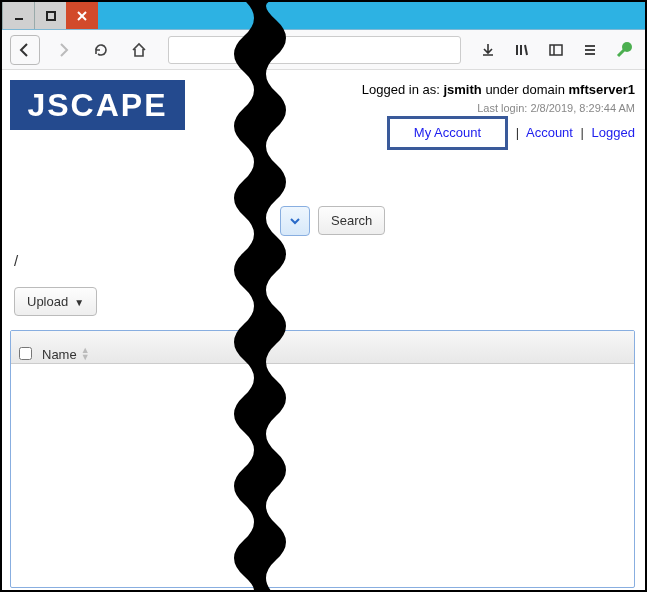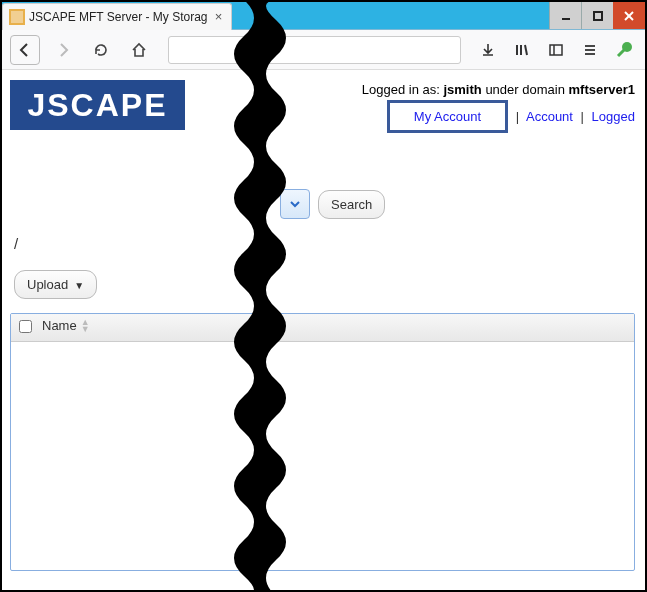--- a/index.html
+++ b/index.html
@@ -153,21 +153,21 @@
     border: 1px solid #88aee0;
     border-radius: 4px;
     background: linear-gradient(#eef6fe, #d7e8f9);
     display:flex;align-items:center;justify-content:center;
     color: #2a6ac7;
     cursor: pointer;
   }
   .btn {
     padding: 6px 12px;
     border: 1px solid #bbb;
-    border-radius: 11px;
+    border-radius: 4px;
     background: linear-gradient(#fdfdfd, #eee);
     cursor: pointer;
     font-size: 13px;
     color: #333;
   }
   .breadcrumb {
     margin-top: 16px;
     font-size: 15px;
     color: #333;
     padding-left: 4px;
@@ -185,22 +185,22 @@
     border: 1px solid #88aee0;
     border-radius: 2px;
     height: 258px;
     overflow: hidden;
   }
   .thead {
     background: linear-gradient(#f7f7f7, #e8e8e8);
     border-bottom: 1px solid #ccc;
     height: 28px;
     display: flex;
-    align-items: flex-end;
-    padding: 8px 8px;
+    align-items: flex-start;
+    padding: 16px 8px;
     gap: 10px;
   }
   .th-checkbox { }
   .th-name { font-size: 13px; color: #333; display:flex; align-items:center; gap:4px;}
   .sort-icons { color:#bbb; font-size:9px; line-height:7px; display:flex; flex-direction:column;}
 
   
   .torn {
     position: absolute;
     left: 222px;
@@ -208,30 +208,20 @@
     width: 72px;
     height: 596px;
     z-index: 50;
     pointer-events: none;
   }
 </style>
 </head>
 <body>
 
 <div class="titlebar">
-  <div class="tab">
-    <span class="favicon">
-      <svg viewBox="0 0 16 16">
-          <rect width="16" height="16" fill="#e8b04a"></rect>
-          <rect x="2" y="2" width="12" height="12" fill="#fff" opacity="0.4"></rect>
-        </svg>
-    </span>
-    <span class="tab-title">JSCAPE MFT Server - My Storag</span>
-    <span class="tab-close">×</span>
-  </div>
   <div class="winbtns">
     <div class="winbtn min">
       <svg viewBox="0 0 12 12">
           <line x1="2" y1="9" x2="10" y2="9" stroke="#222" stroke-width="2"></line>
         </svg>
     </div>
     <div class="winbtn max">
       <svg viewBox="0 0 12 12">
           <rect x="2" y="2" width="8" height="8" fill="none" stroke="#222" stroke-width="2"></rect>
         </svg>
@@ -304,20 +294,23 @@
 </div>
 
 <div class="page">
   <div class="header-row">
     <div class="logo">
       <span>JSCAPE</span>
     </div>
     <div class="login-info">
       <div>
         <span>Logged in as: </span><b>jsmith</b><span> under domain </span><b>mftserver1</b>
+      </div>
+      <div class="lastlogin">
+        <span>Last login: </span><span>2/8/2019, 8:29:44 AM</span>
       </div>
       <div>
         <span class="myaccount-wrap">
           <a href="#">My Account</a>
         </span>
         <span class="sep">|</span>
         <a href="#">Account</a>
         <span class="sep">|</span>
         <a href="#">Logged</a>
       </div>

